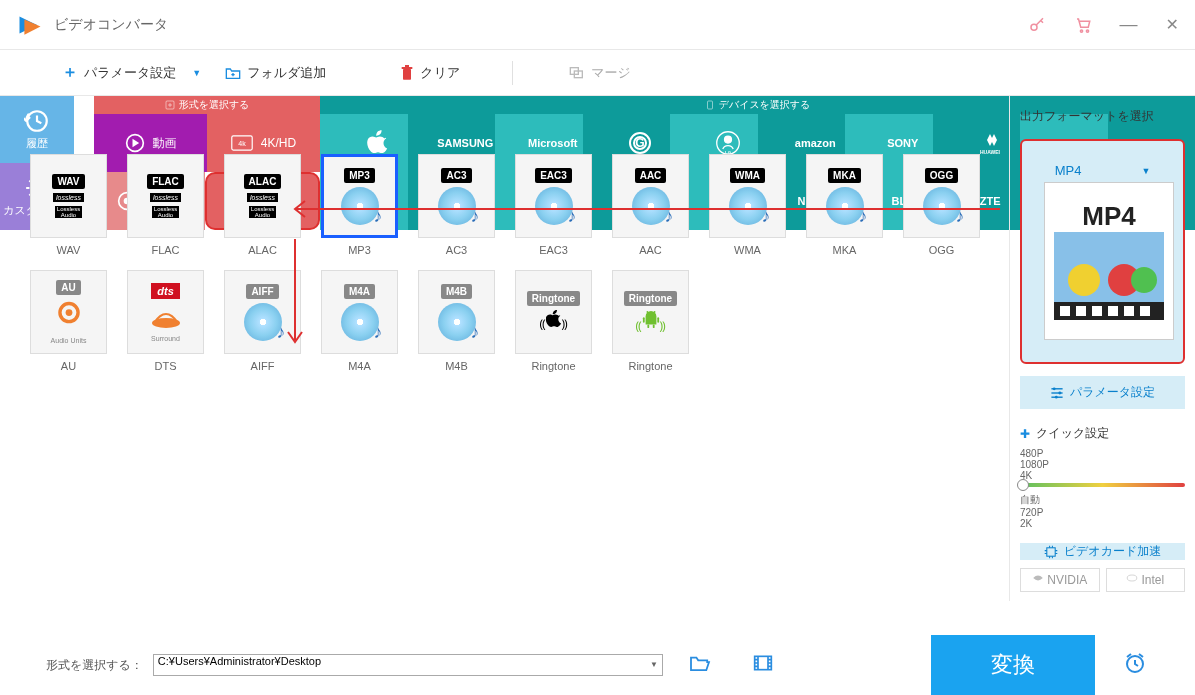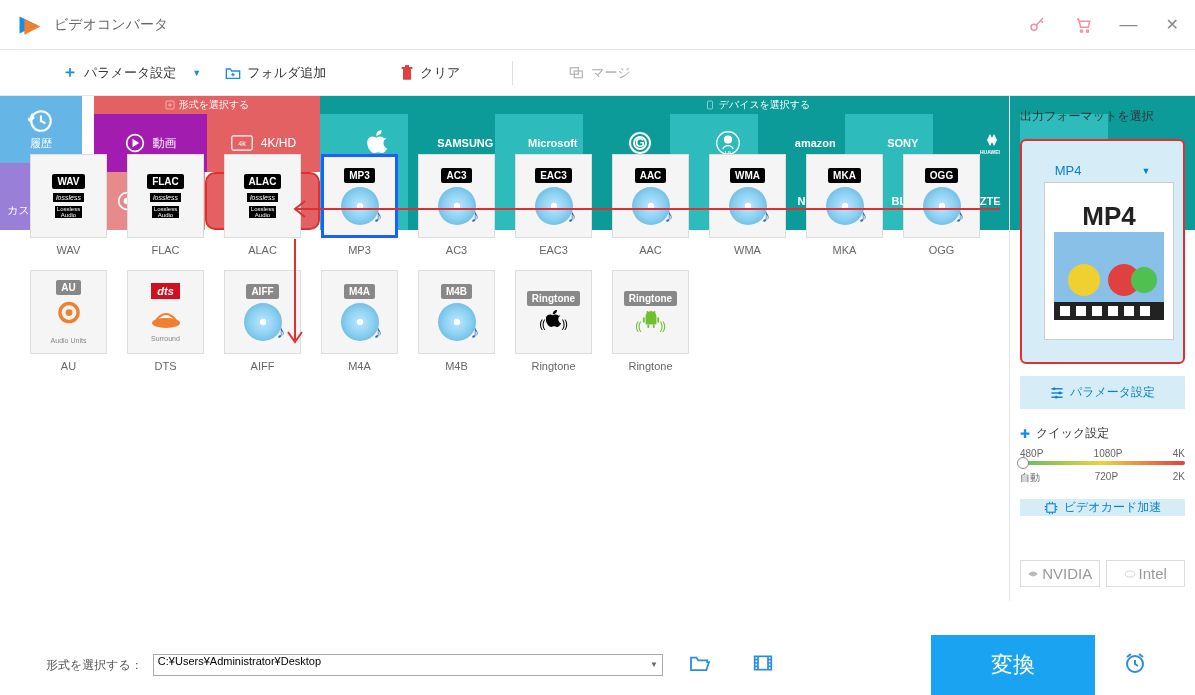--- a/index.html
+++ b/index.html
@@ -9,21 +9,21 @@
 .app-logo { width: 28px; height: 28px; margin-right: 10px; }
 .app-title { font-size: 14px; color: #666; flex: 1; }
 .title-actions { display: flex; gap: 28px; align-items: center; }
 .title-actions svg, .title-actions span { cursor: pointer; }
 .toolbar { height: 46px; display: flex; align-items: center; padding: 0 50px; gap: 0; border-bottom: 1px solid #e8e8e8; }
 .tb-btn { display: flex; align-items: center; gap: 6px; font-size: 13px; color: #333; padding: 0 12px; cursor: pointer; }
 .tb-btn.muted { color: #aaa; }
 .tb-sep { width: 1px; height: 24px; background: #e0e0e0; margin: 0 4px; }
 .main { display: flex; height: 505px; position: relative; }
 .leftbar { width: 94px; display: flex; flex-direction: column; }
-.sidetab { width: 82px; height: 67px; display: flex; flex-direction: column; align-items: center; justify-content: center; color: #fff; font-size: 11px; cursor: pointer; gap: 2px; }
+.sidetab { width: 74px; height: 67px; display: flex; flex-direction: column; align-items: center; justify-content: center; color: #fff; font-size: 11px; cursor: pointer; gap: 2px; }
 .sidetab.blue { background: #66b5e7; }
 .sidetab.purple { background: #9a7fd8; }
 .category-area { flex: 1; display: flex; flex-direction: column; }
 .header-tabs { height: 18px; display: flex; }
 .header-tab { font-size: 10px; color: #fff; display: flex; align-items: center; justify-content: center; gap: 4px; cursor: pointer; }
 .header-tab.format { width: 226px; background: #e36162; }
 .header-tab.device { flex: 1; background: #0d9b9a; }
 .cat-rows { display: flex; height: 116px; }
 .format-cats { width: 226px; display: flex; flex-direction: column; }
 .format-row { display: flex; height: 58px; }
@@ -47,26 +47,26 @@
 .disc::after { content: "♪"; position: absolute; right: -4px; bottom: -2px; color: #2a6db8; font-size: 18px; }
 .format-label { font-size: 11px; color: #666; }
 .rightpanel { width: 186px; border-left: 1px solid #e8e8e8; padding: 12px 10px; position: absolute; right: 0; top: 0; height: 505px; }
 .rp-title { font-size: 12px; color: #333; margin-bottom: 14px; }
 .preview-box { border: 2px solid #de3030; border-radius: 6px; background: #d6edf7; padding: 22px; text-align: center; }
 .preview-header { color: #0a80cc; font-size: 13px; display: flex; justify-content: center; gap: 60px; align-items: center; }
 .preview-img { width: 130px; height: 158px; background: #fff; margin: 4px auto 0; display: flex; flex-direction: column; align-items: center; justify-content: center; border: 1px solid #ccc; }
 .preview-img .big { font-family: Arial Black, sans-serif; font-size: 26px; font-weight: 900; color: #222; }
 .param-btn { margin-top: 12px; background: #d6edf7; color: #0a80cc; font-size: 12px; padding: 8px; text-align: center; cursor: pointer; display: flex; align-items: center; justify-content: center; gap: 6px; }
 .quick-title { font-size: 12px; color: #333; margin-top: 16px; display: flex; align-items: center; gap: 6px; }
-.quality-row { display: flex; justify-content: space-between; font-size: 10px; color: #666; margin-top: 6px; }
+.quality-row { display: flex; justify-content: space-between; font-size: 10px; color: #666; margin-top: 6px; flex-direction: column; }
 .quality-bar { height: 4px; background: linear-gradient(to right, #5ac060, #f0d040, #e04040); margin-top: 2px; border-radius: 2px; position: relative; }
 .quality-bar::before { content:""; position:absolute; left:-3px; top:-4px; width:10px; height:10px; border:1px solid #888; border-radius:50%; background:#fff;}
 .gpu-btn { margin-top: 14px; background: #d6edf7; color: #0a80cc; font-size: 12px; text-align: center; cursor: pointer; display:flex; align-items:center; justify-content:center; gap:6px;}
 .vendor-row { display: flex; gap: 6px; margin-top: 8px; }
-.vendor { flex: 1; border: 1px solid #ddd; font-size: 15px; color: #999; padding: 4px; text-align: center; display:flex; align-items:center; justify-content:center; gap:3px;margin-top:36px;}
+.vendor { flex: 1; border: 1px solid #ddd; font-size: 12px; color: #999; padding: 4px; text-align: center; display:flex; justify-content:center; gap:3px;}
 .bottombar { position: absolute; left: 0; right: 0; bottom: 0; height: 60px; display: flex; align-items: center; padding: 0 30px 0 46px; gap: 10px; }
 .out-label { font-size: 12px; color: #555; }
 .out-input { flex: 0 0 510px; border: 1px solid #aaa; height: 22px; font-size: 11px; padding: 0 4px; position:relative; }
 .out-input::after { content: "▼"; position:absolute; right:4px; font-size:8px; color:#666; top:5px;}
 .icon-btn { color: #2a8de0; cursor: pointer; padding: 0 16px; }
 .convert-btn { background: #1aa3f0; color: #fff; font-size: 22px; padding: 0 60px; height: 60px; display: flex; align-items: center; justify-content: center; cursor: pointer; margin-left: auto; }
 .clock-btn { color: #2a8de0; padding: 0 18px; cursor: pointer; }
 .red-arrow { position: absolute; pointer-events:none; }
 </style>
 </head>

